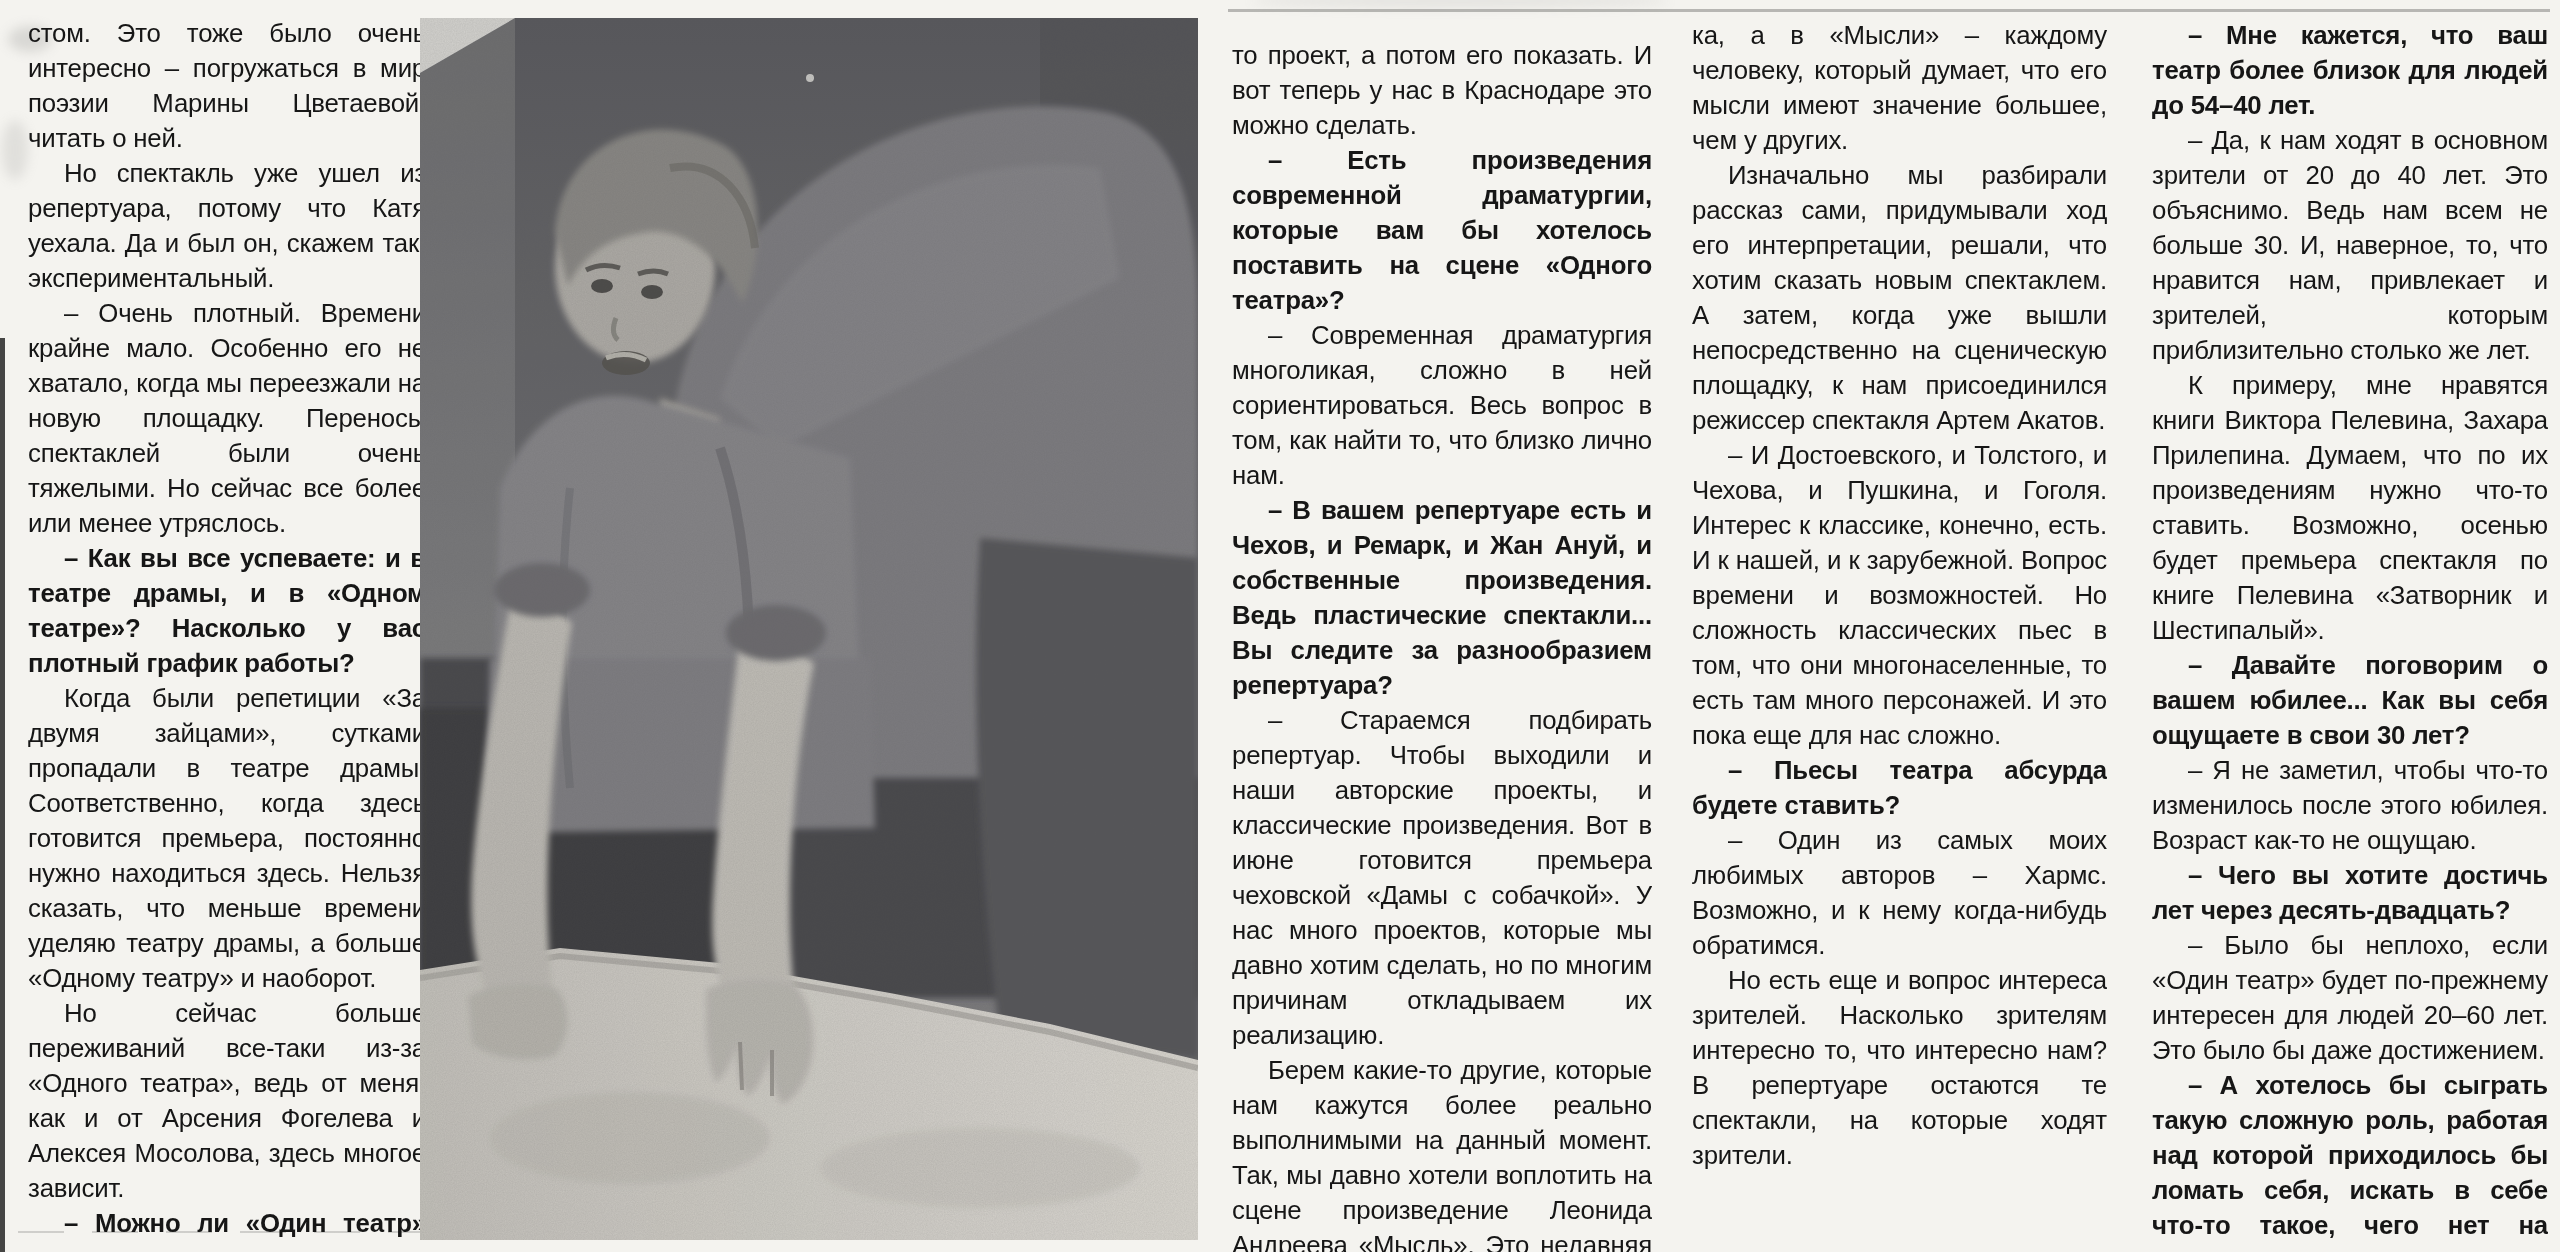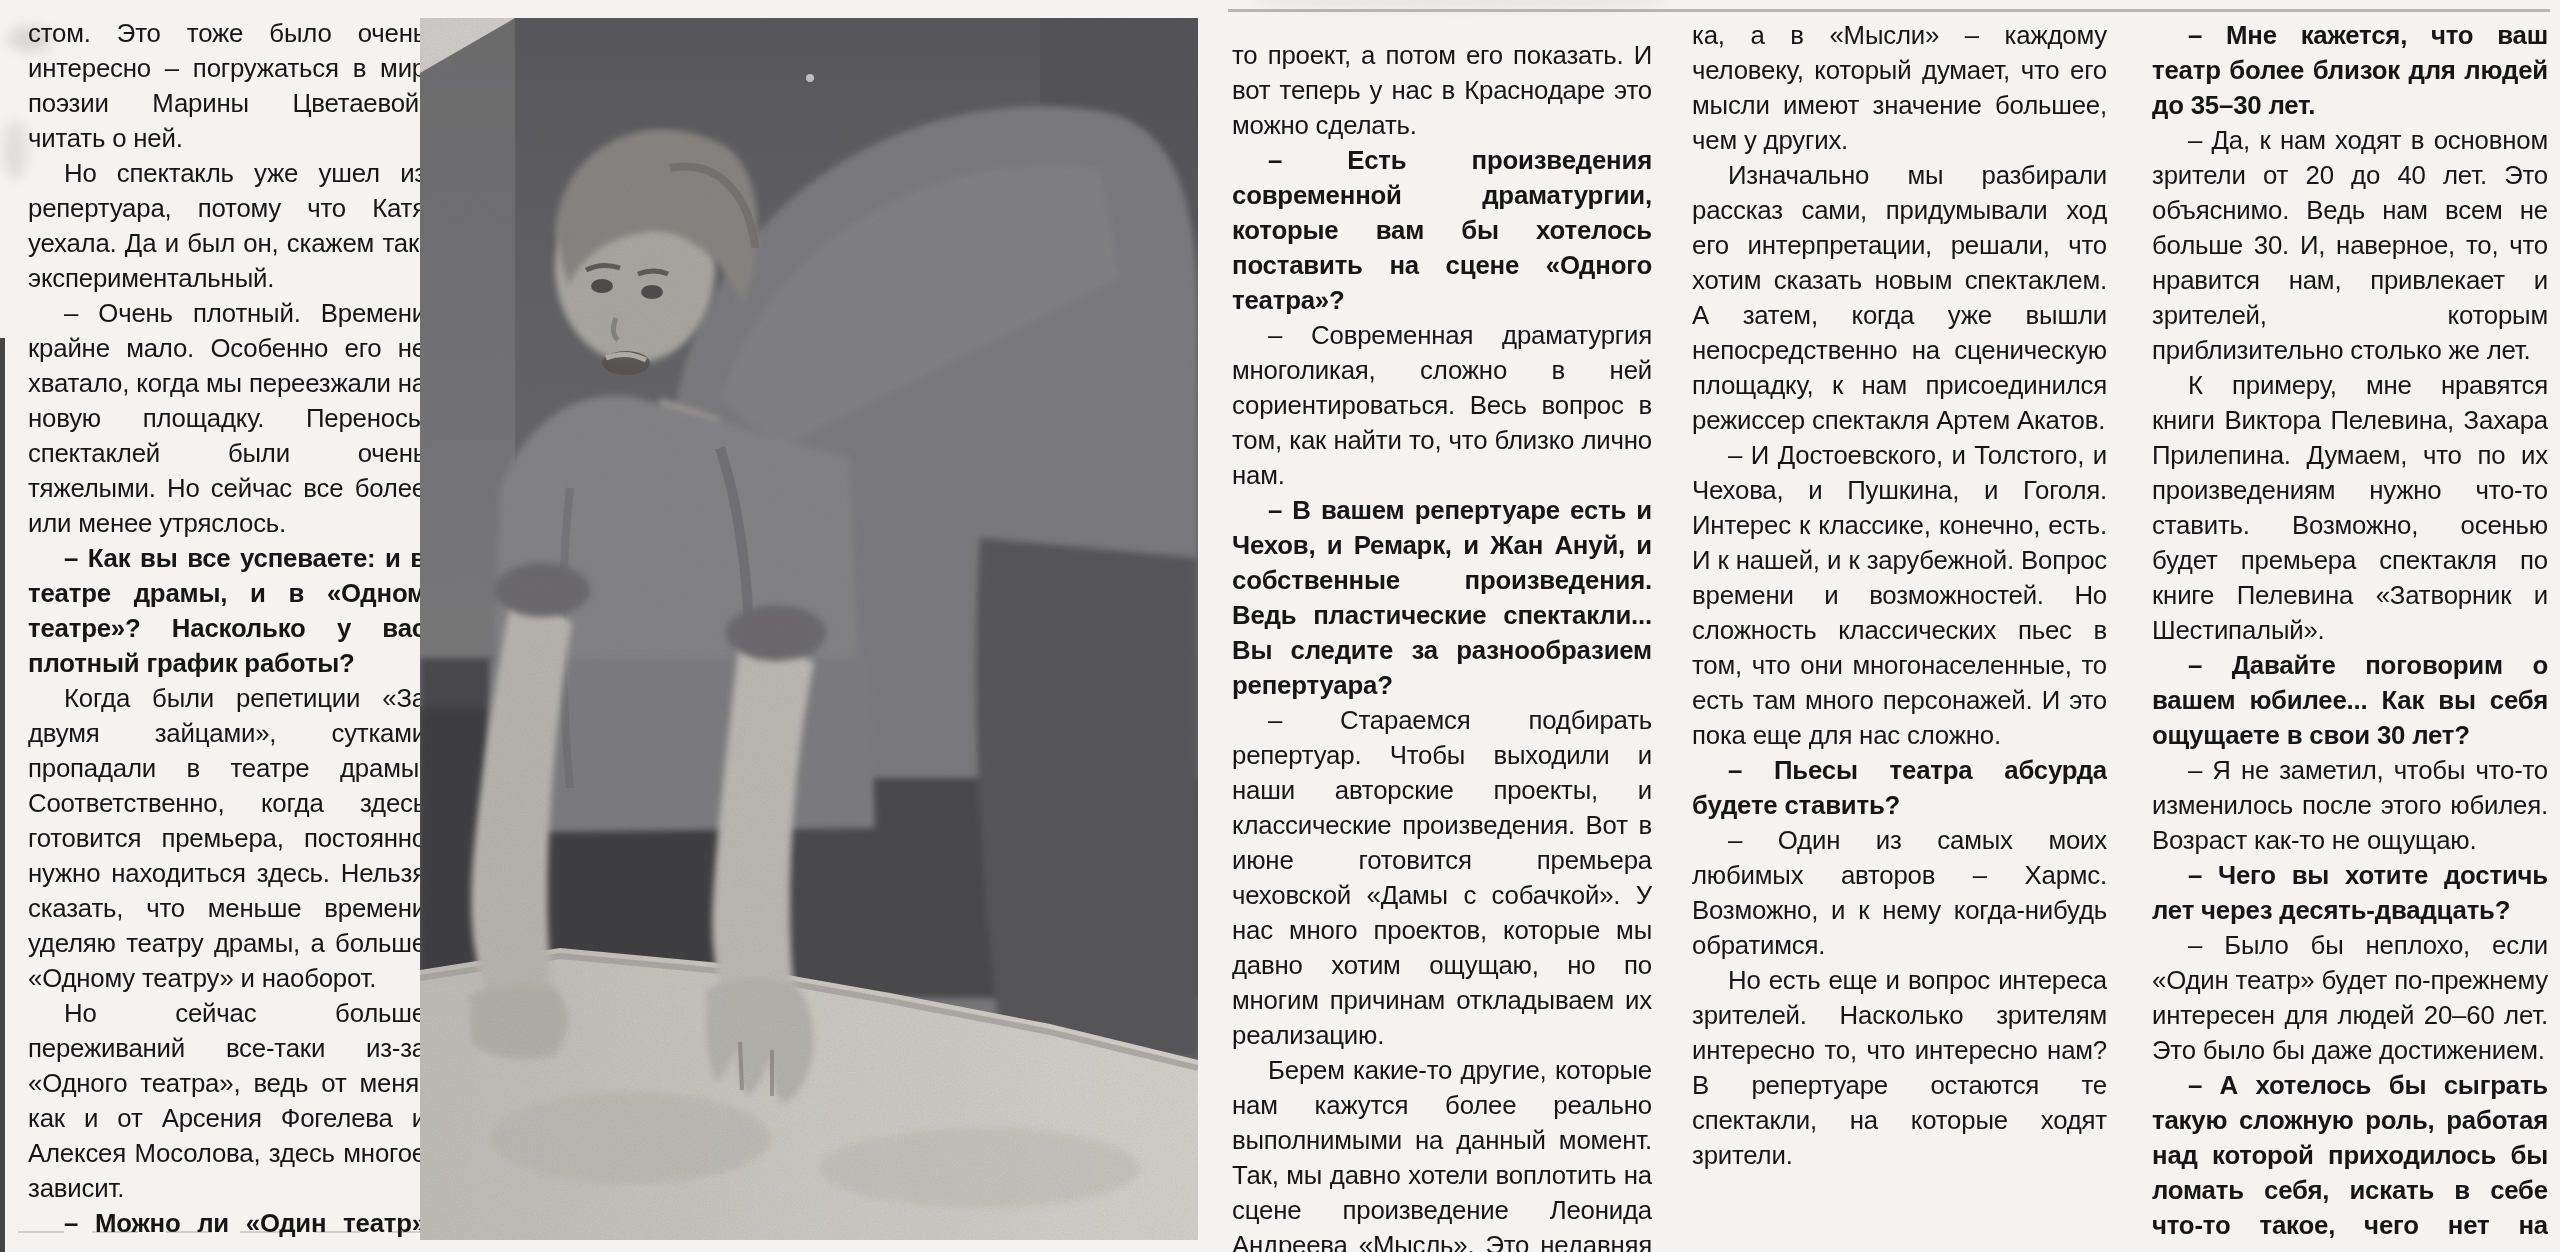--- a/index.html
+++ b/index.html
@@ -49,33 +49,33 @@
     <p class="para question">– Как вы все успеваете: и в театре драмы, и в «Одном театре»? Насколько у вас плотный график работы?</p>
     <p class="para body">Когда были репетиции «За двумя зайцами», сутками пропадали в театре драмы. Соответственно, когда здесь готовится премьера, постоянно нужно находиться здесь. Нельзя сказать, что меньше времени уделяю театру драмы, а больше «Одному театру» и наоборот.</p>
     <p class="para body">Но сейчас больше переживаний все-таки из-за «Одного театра», ведь от меня, как и от Арсения Фогелева и Алексея Мосолова, здесь многое зависит.</p>
     <p class="para question">– Можно ли «Один театр» уже называть репертуарным?</p>
   </div>
 <div class="col col2">
     <p class="para cont">то проект, а потом его показать. И вот теперь у нас в Краснодаре это можно сделать.</p>
     <p class="para question">– Есть произведения современной драматургии, которые вам бы хотелось поставить на сцене «Одного театра»?</p>
     <p class="para body">– Современная драматургия многоликая, сложно в ней сориентироваться. Весь вопрос в том, как найти то, что близко лично нам.</p>
     <p class="para question">– В вашем репертуаре есть и Чехов, и Ремарк, и Жан Ануй, и собственные произведения. Ведь пластические спектакли... Вы следите за разнообразием репертуара?</p>
-    <p class="para body">– Стараемся подбирать репертуар. Чтобы выходили и наши авторские проекты, и классические произведения. Вот в июне готовится премьера чеховской «Дамы с собачкой». У нас много проектов, которые мы давно хотим ощущаю, но по многим причинам откладываем их реализацию.</p>
+    <p class="para body">– Стараемся подбирать репертуар. Чтобы выходили и наши авторские проекты, и классические произведения. Вот в июне готовится премьера чеховской «Дамы с собачкой». У нас много проектов, которые мы давно хотим сделать, но по многим причинам откладываем их реализацию.</p>
     <p class="para body">Берем какие-то другие, которые нам кажутся более реально выполнимыми на данный момент. Так, мы давно хотели воплотить на сцене произведение Леонида Андреева «Мысль». Это недавняя наша премьера. Вообще, очень много из Леонида Андреева хотелось бы сделать. На мой взгляд, это автор недооцененный. Многие считают, что его произведения пессимистичны. Но он просто хотел посредством своего творчества заставить тех, кто смотрит на жизнь сквозь розовые очки, снять их. «Мысль» многие сравнивают с «Преступлением и наказанием» Достоевского. Но у Достоевского мы видим приговор идее сверхчелове-</p>
   </div>
 <div class="col col3">
     <p class="para cont">ка, а в «Мысли» – каждому человеку, который думает, что его мысли имеют значение большее, чем у других.</p>
     <p class="para body">Изначально мы разбирали рассказ сами, придумывали ход его интерпретации, решали, что хотим сказать новым спектаклем. А затем, когда уже вышли непосредственно на сценическую площадку, к нам присоединился режиссер спектакля Артем Акатов.</p>
     <p class="para body">– И Достоевского, и Толстого, и Чехова, и Пушкина, и Гоголя. Интерес к классике, конечно, есть. И к нашей, и к зарубежной. Вопрос времени и возможностей. Но сложность классических пьес в том, что они многонаселенные, то есть там много персонажей. И это пока еще для нас сложно.</p>
     <p class="para question">– Пьесы театра абсурда будете ставить?</p>
     <p class="para body">– Один из самых моих любимых авторов – Хармс. Возможно, и к нему когда-нибудь обратимся.</p>
     <p class="para body">Но есть еще и вопрос интереса зрителей. Насколько зрителям интересно то, что интересно нам? В репертуаре остаются те спектакли, на которые ходят зрители.</p>
   </div>
 <div class="col col4">
-    <p class="para question">– Мне кажется, что ваш театр более близок для людей до 35–30 лет.</p>
+    <p class="para question">– Мне кажется, что ваш театр более близок для людей до 54–40 лет.</p>
     <p class="para body">– Да, к нам ходят в основном зрители от 20 до 40 лет. Это объяснимо. Ведь нам всем не больше 30. И, наверное, то, что нравится нам, привлекает и зрителей, которым приблизительно столько же лет.</p>
     <p class="para body">К примеру, мне нравятся книги Виктора Пелевина, Захара Прилепина. Думаем, что по их произведениям нужно что-то ставить. Возможно, осенью будет премьера спектакля по книге Пелевина «Затворник и Шестипалый».</p>
     <p class="para question">– Давайте поговорим о вашем юбилее... Как вы себя ощущаете в свои 30 лет?</p>
     <p class="para body">– Я не заметил, чтобы что-то изменилось после этого юбилея. Возраст как-то не ощущаю.</p>
     <p class="para question">– Чего вы хотите достичь лет через десять-двадцать?</p>
     <p class="para body">– Было бы неплохо, если «Один театр» будет по-прежнему интересен для людей 20–60 лет. Это было бы даже достижением.</p>
     <p class="para question">– А хотелось бы сыграть такую сложную роль, работая над которой приходилось бы ломать себя, искать в себе что-то такое, чего нет на самом деле?</p>
   </div>
 
 <figure class="photo-wrap" style="margin:0">

